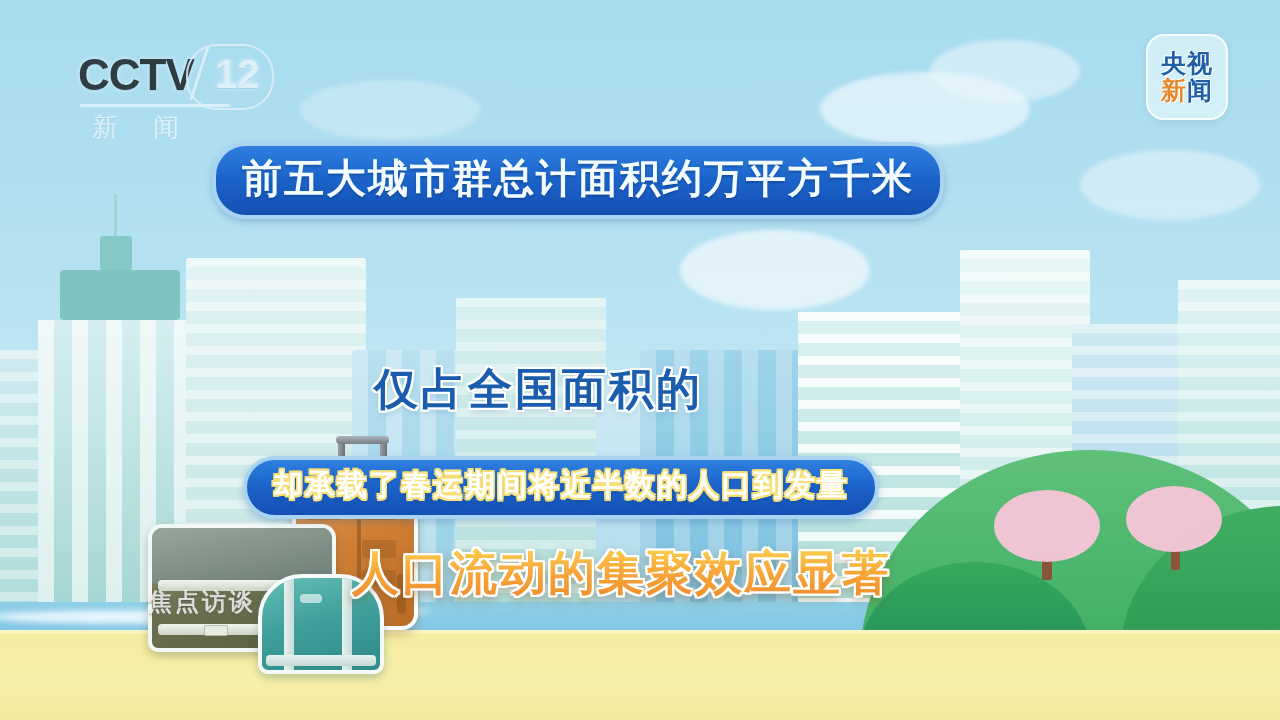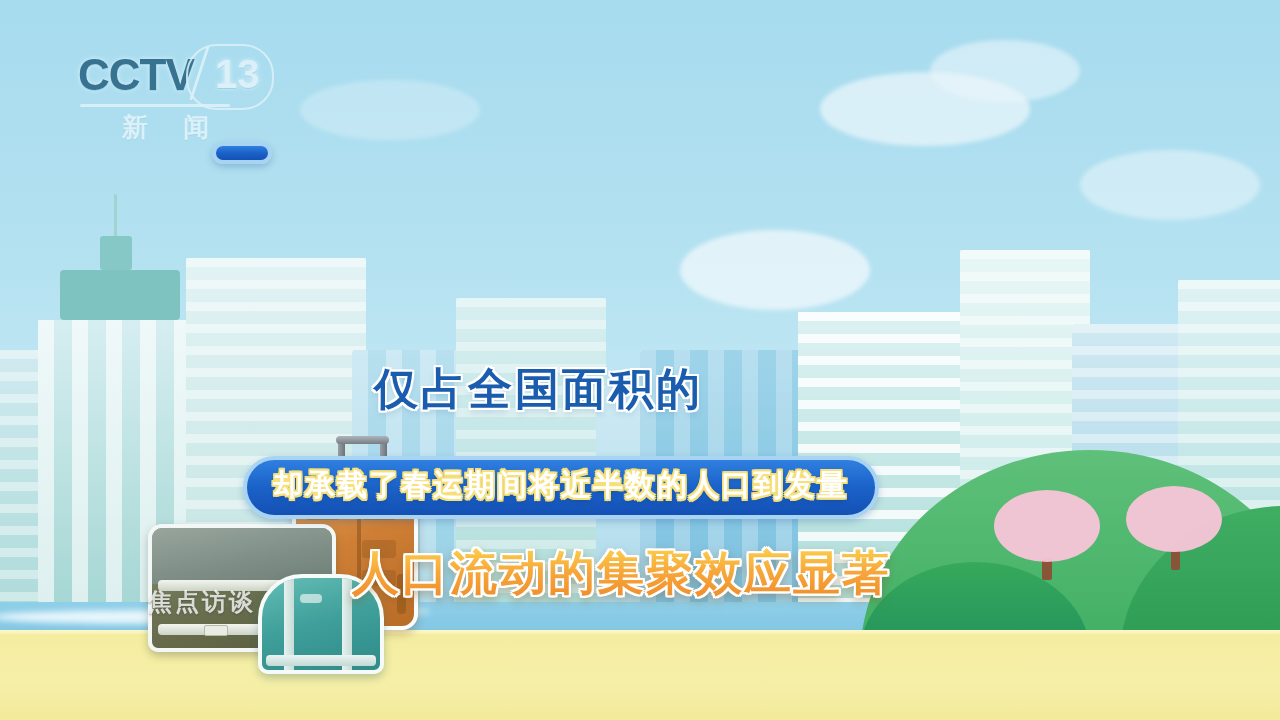--- a/index.html
+++ b/index.html
@@ -59,33 +59,33 @@
   .blossom.b1{right:180px;bottom:158px;width:106px;height:72px;}
   .blossom.b2{right:58px;bottom:168px;width:96px;height:66px;}
   .trunk{position:absolute;background:#8a5438;border-radius:2px;}
   .trunk.t1{right:228px;bottom:140px;width:10px;height:22px;}
   .trunk.t2{right:100px;bottom:150px;width:9px;height:20px;}
 
   
   .cctv{position:absolute;left:78px;top:48px;width:196px;height:92px;opacity:.72;}
   .cctv .mark{position:relative;height:58px;}
   .cctv .letters{position:absolute;left:0;top:2px;font-size:44px;font-weight:700;
-    letter-spacing:-1px;color:#0c4a6e;
+    letter-spacing:-1px;color:#000000;
     text-shadow:0 1px 0 #9fcde2,0 0 5px rgba(255,255,255,.85);
     font-family:"Liberation Sans",sans-serif;}
   .cctv .slash{position:absolute;left:120px;top:-2px;width:3px;height:54px;
     background:#eef8fc;transform:skewX(-18deg);opacity:.9;border-radius:2px;}
   .cctv .thirteen{position:absolute;left:137px;top:4px;font-size:40px;font-weight:700;
     color:#eef8fc;text-shadow:0 1px 0 #9fcde2,0 0 5px rgba(255,255,255,.85);}
   .cctv .pill{position:absolute;left:108px;top:-4px;width:84px;height:62px;
     border:2px solid rgba(238,248,252,.85);border-radius:31px;}
   .cctv .ul{position:absolute;left:2px;top:56px;width:150px;height:3px;
     background:rgba(238,248,252,.9);border-radius:2px;}
-  .cctv .sub{position:absolute;left:44px;top:62px;font-size:26px;letter-spacing:14px;
-    color:#eef8fc;text-shadow:0 1px 0 #9fcde2;font-weight:700;}
+  .cctv .sub{position:absolute;left:14px;top:62px;font-size:26px;letter-spacing:14px;
+    color:#eef8fc;text-shadow:0 1px 0 #9fcde2;font-weight:400;}
 
   
   .ysxw{position:absolute;right:52px;top:34px;width:78px;height:82px;
     background:rgba(243,251,254,.55);border:2px solid rgba(255,255,255,.8);
     border-radius:18px;box-shadow:0 2px 6px rgba(90,140,170,.18);
     display:flex;flex-direction:column;align-items:center;justify-content:center;gap:2px;}
   .ysxw .row{font-size:25px;font-weight:800;line-height:1.02;letter-spacing:1px;
     font-family:"Liberation Sans",sans-serif;}
   .ysxw .r1{color:#1f5fa8;text-shadow:1px 1px 0 #fff,-1px -1px 0 #fff;}
   .ysxw .r2 .o{color:#e8882a;text-shadow:1px 1px 0 #fff,-1px -1px 0 #fff;}
@@ -260,26 +260,32 @@
   <div class="blossom b1"></div>
   <div class="blossom b2"></div>
   <div class="sandedge"></div>
   <div class="sand"></div>
 
   <div class="cctv">
     <div class="mark">
       <span class="letters">CCTV</span>
       <span class="slash"></span>
       <span class="pill"></span>
-      <span class="thirteen">13</span>
+      <span class="thirteen">12</span>
       <span class="ul"></span>
     </div>
     <div class="sub">新 闻</div>
   </div>
 
+  <div class="ysxw">
+    <div class="row r1">央视</div>
+    <div class="row r2">
+      <span class="o">新</span><span class="b">闻</span>
+    </div>
+  </div>
 
   <div class="luggage">
     <div class="tele">
       <div class="bar bL"></div>
         <div class="bar bR"></div>
         <div class="top"></div>
     </div>
     <div class="case-orange">
       <div class="seam"></div>
       <div class="pkt p1"></div>
@@ -301,20 +307,22 @@
       <div class="tag"></div>
       <div class="base"></div>
     </div>
   </div>
   <div class="watermark">焦点访谈</div>
 
   <div class="lines">
 
     <div class="l1">
       <div class="pill-banner">
+        <span class="cn">前五大城市群总计面积约</span>
+        <span class="cn2">万平方千米</span>
       </div>
     </div>
 
     <div class="l2">
       <span class="cn">仅占全国面积的</span>
     </div>
 
     <div class="l3">
       <div class="pill-banner">
         <span class="cn">却承载了春运期间将近半数的人口到发量</span>

